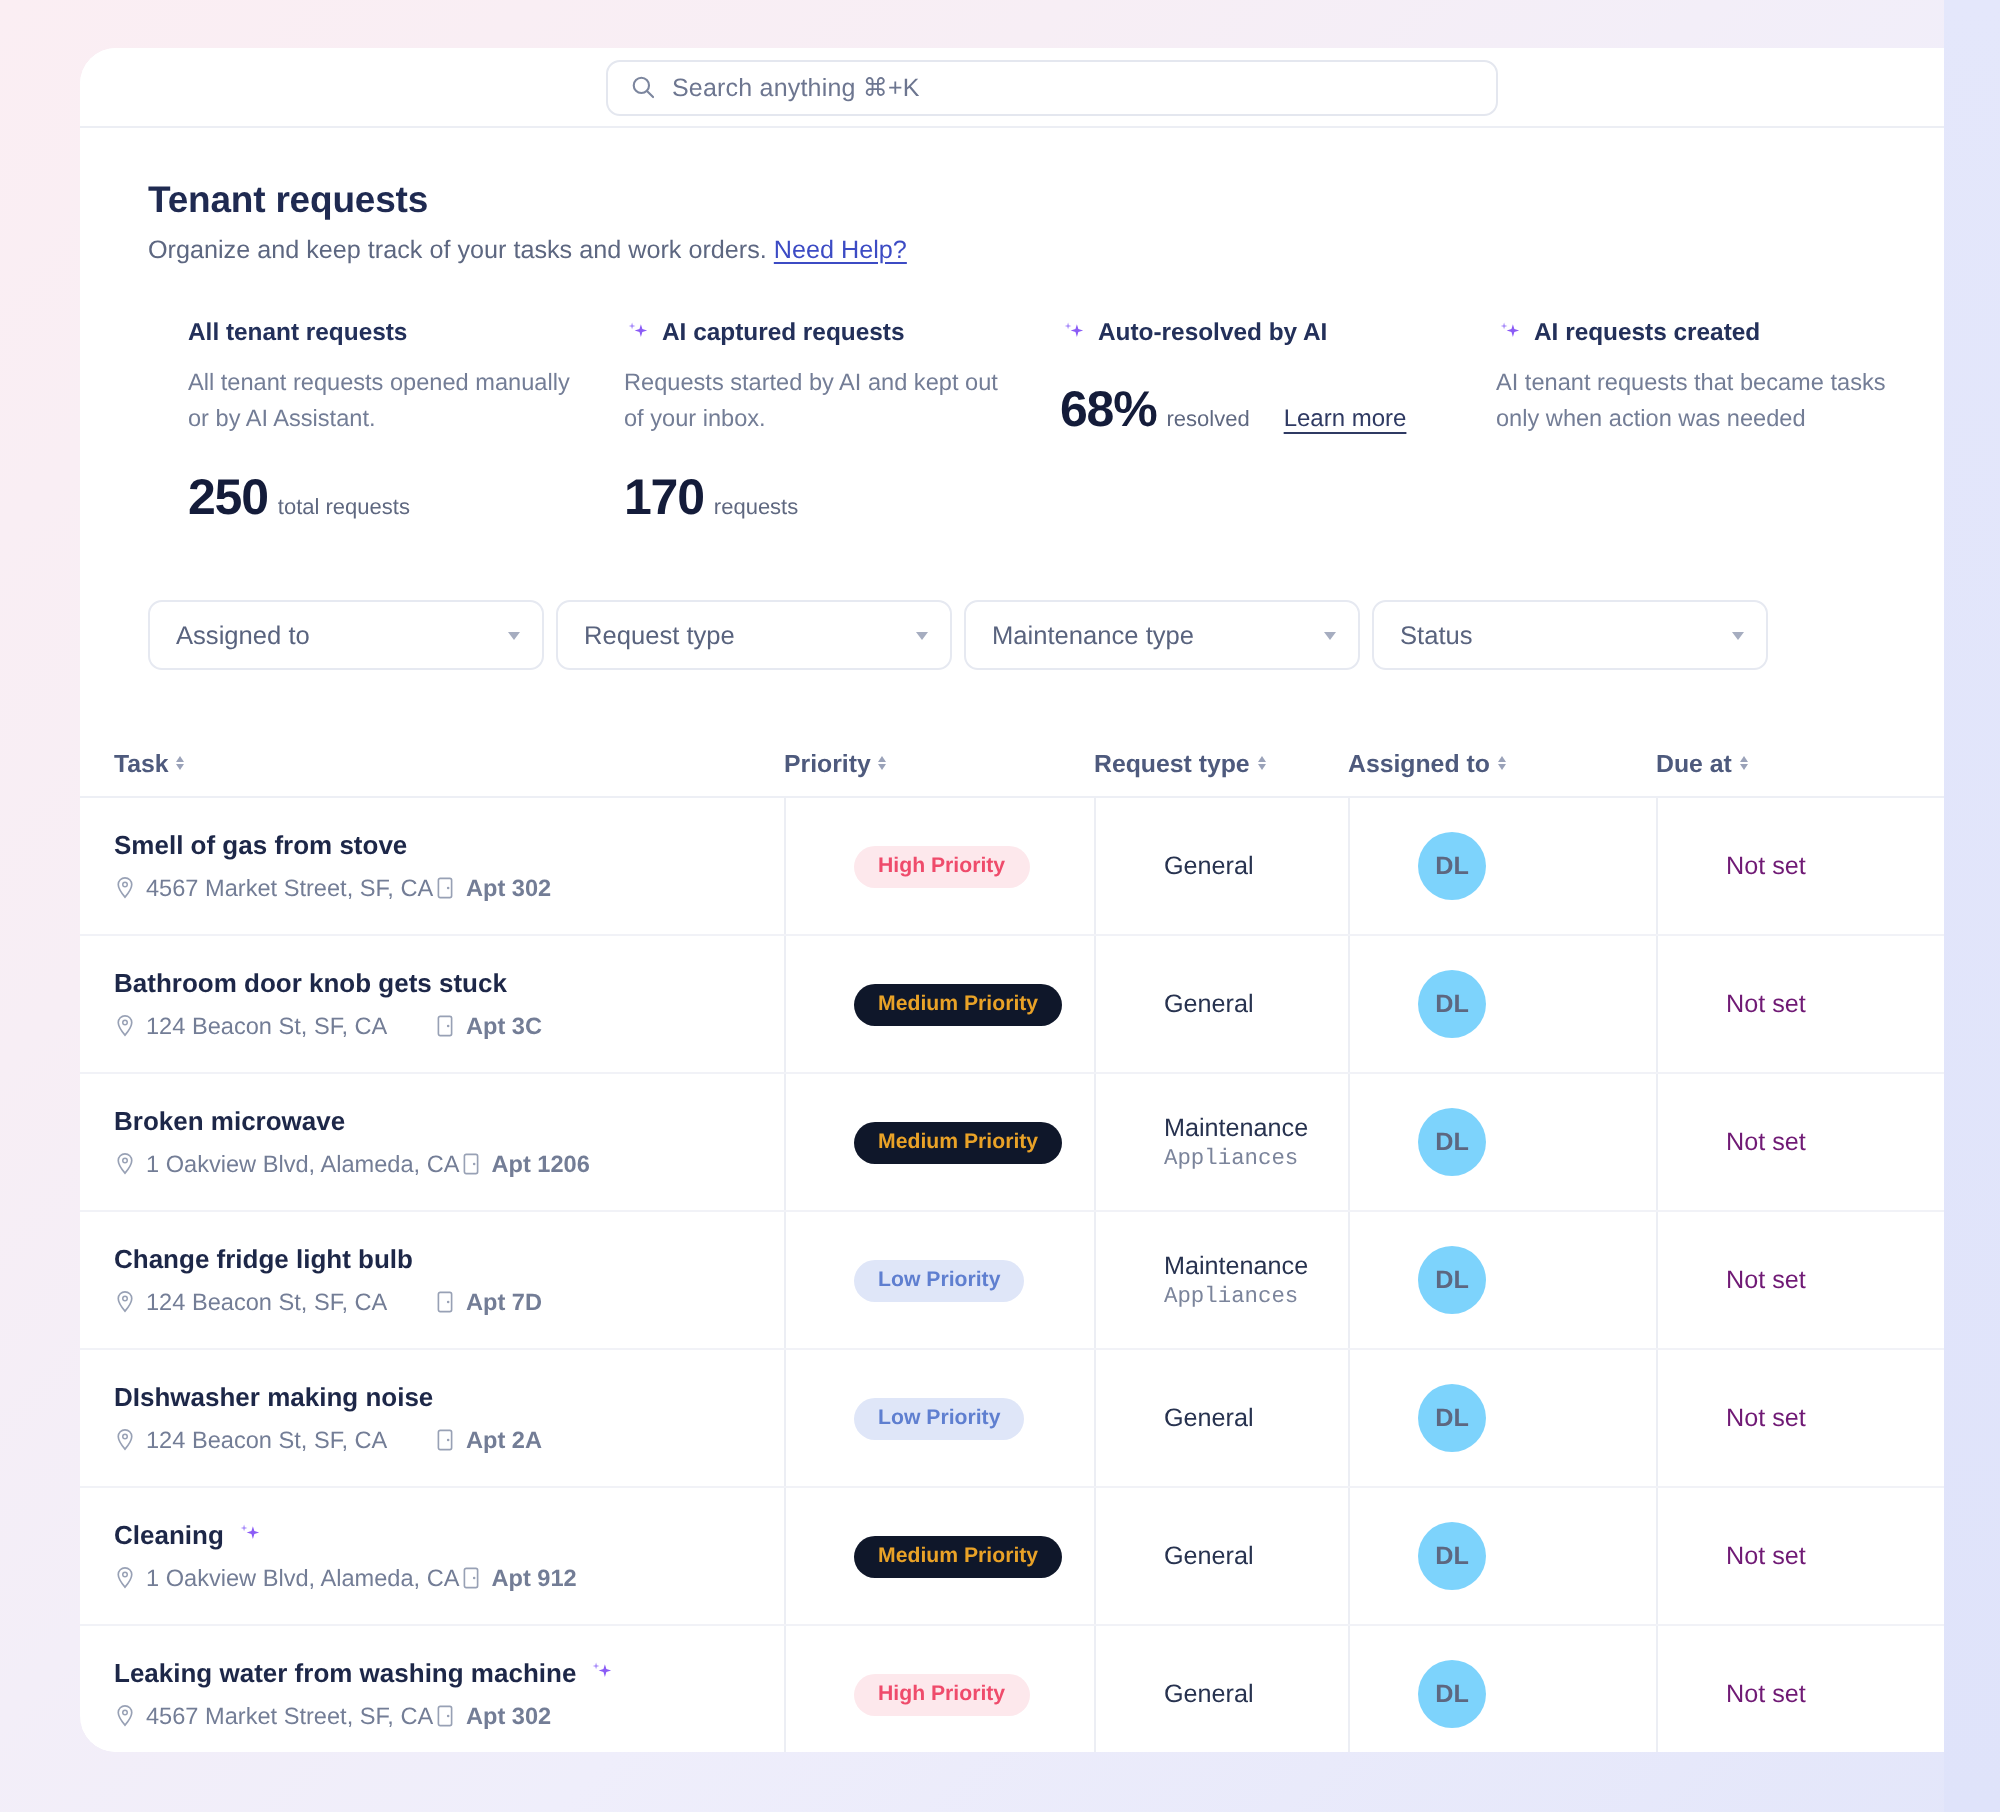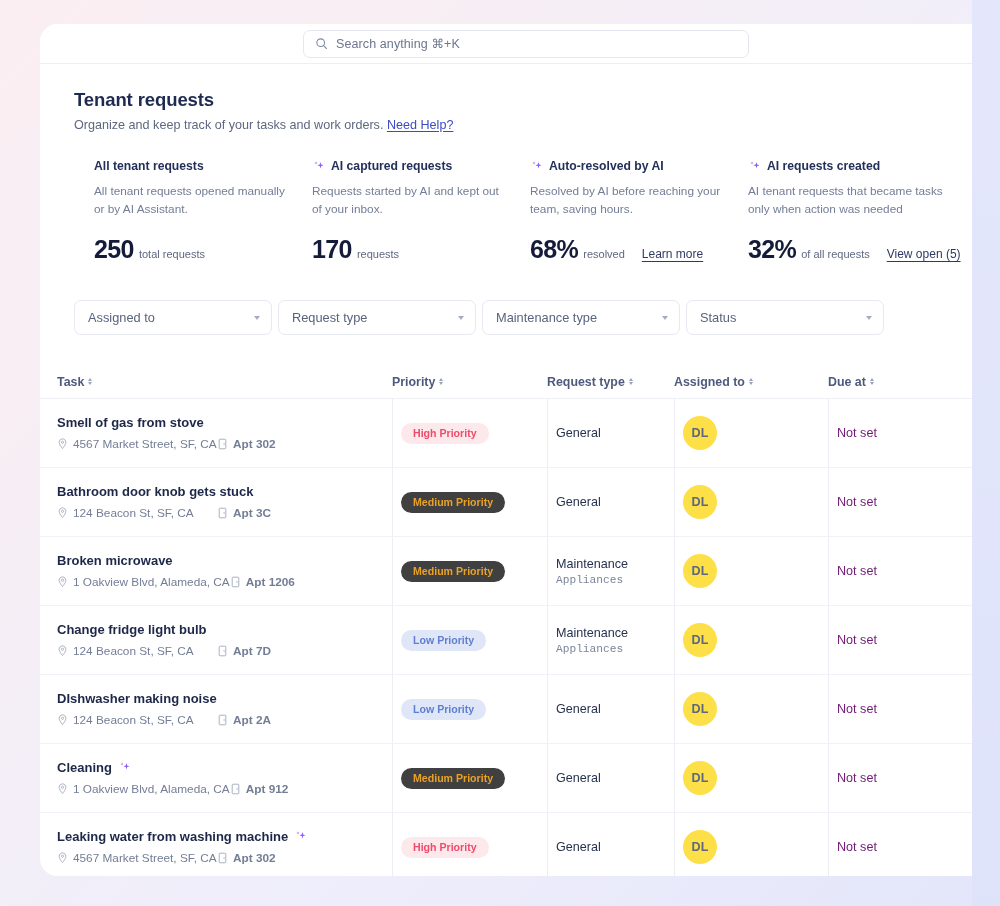--- a/index.html
+++ b/index.html
@@ -218,21 +218,21 @@
     height: 69px;
     padding-left: 17px;
     background: #fff;
     border-bottom: 1px solid #f1f2f7;
     box-shadow: 0 1px 0 rgba(240,241,246,.9);
     cursor: pointer;
   }
   .cell {
     display: flex;
     align-items: center;
-    padding-left: 8px;
+    padding-left: 34px;
   }
   .cell.divider { border-left: 1px solid #eceef4; }
   .c-task.cell { padding-left: 0; flex-direction: column; align-items: flex-start; justify-content: center; }
 
   .task-title-row { display: flex; align-items: center; gap: 6px; }
   .task-title {
     font-size: 13px;
     font-weight: bold;
     color: #1d2748;
   }
@@ -251,31 +251,31 @@
     align-items: center;
     justify-content: center;
     height: 21px;
     padding: 0 12px;
     border-radius: 11px;
     font-size: 10.6px;
     font-weight: bold;
     white-space: nowrap;
   }
   .badge.high   { background: #fde8ec; color: #ef4b6b; }
-  .badge.medium { background: #404040; color: #e9a227; }
+  .badge.medium { background: #0f172a; color: #e9a227; }
   .badge.low    { background: #dfe6f8; color: #5f7fd0; }
 
   .type-main { font-size: 12.6px; color: #27324f; }
   .type-sub  { font-size: 11.2px; color: #7b849b; margin-top: 3px; font-family: Liberation Mono, monospace; }
   .type-block { display: flex; flex-direction: column; justify-content: center; }
 
   .avatar {
     width: 34px; height: 34px;
     border-radius: 50%;
-    background: #fde047;
+    background: #7dd3fc;
     display: flex;
     align-items: center;
     justify-content: center;
     font-size: 12.6px;
     font-weight: bold;
     color: #5d6780;
   }
 
   .due-text { font-size: 12.6px; color: #701a75; }
   .status-text { font-size: 12.6px; color: #19a463; font-weight: normal; }
@@ -354,44 +354,38 @@
       <div class="stat">
         <div class="stat-title-row">
           <span class="sparkle">
             <svg width="13" height="13" viewBox="0 0 20 20" fill="none">
               <path d="M13 3.2 L14.1 7.0 L17.8 8.1 L14.1 9.2 L13 13 L11.9 9.2 L8.2 8.1 L11.9 7.0 Z" fill="#8b5cf6"></path>
               <path d="M6.2 2.0 L6.8 4.0 L8.8 4.6 L6.8 5.2 L6.2 7.2 L5.6 5.2 L3.6 4.6 L5.6 4.0 Z" fill="#a78bfa"></path>
             </svg>
           </span>
           <span class="stat-title">Auto-resolved by AI</span>
         </div>
-        <div class="stat-desc">Resolved by AI before reaching your team, saving hours.</div>
         <div class="stat-figure-row">
           <span class="stat-value">68%</span>
           <span class="stat-unit">resolved</span>
           <span class="stat-link">Learn more</span>
         </div>
       </div>
 
       <div class="stat">
         <div class="stat-title-row">
           <span class="sparkle">
             <svg width="13" height="13" viewBox="0 0 20 20" fill="none">
               <path d="M13 3.2 L14.1 7.0 L17.8 8.1 L14.1 9.2 L13 13 L11.9 9.2 L8.2 8.1 L11.9 7.0 Z" fill="#8b5cf6"></path>
               <path d="M6.2 2.0 L6.8 4.0 L8.8 4.6 L6.8 5.2 L6.2 7.2 L5.6 5.2 L3.6 4.6 L5.6 4.0 Z" fill="#a78bfa"></path>
             </svg>
           </span>
           <span class="stat-title">AI requests created</span>
         </div>
         <div class="stat-desc">AI tenant requests that became tasks only when action was needed</div>
-        <div class="stat-figure-row">
-          <span class="stat-value">32%</span>
-          <span class="stat-unit">of all requests</span>
-          <span class="stat-link">View open (5)</span>
-        </div>
       </div>
 
     </div>
 
     <div class="filters">
       <div class="filter">
         <span class="filter-label">Assigned to</span>
         <span class="caret"></span>
       </div>
       <div class="filter">

